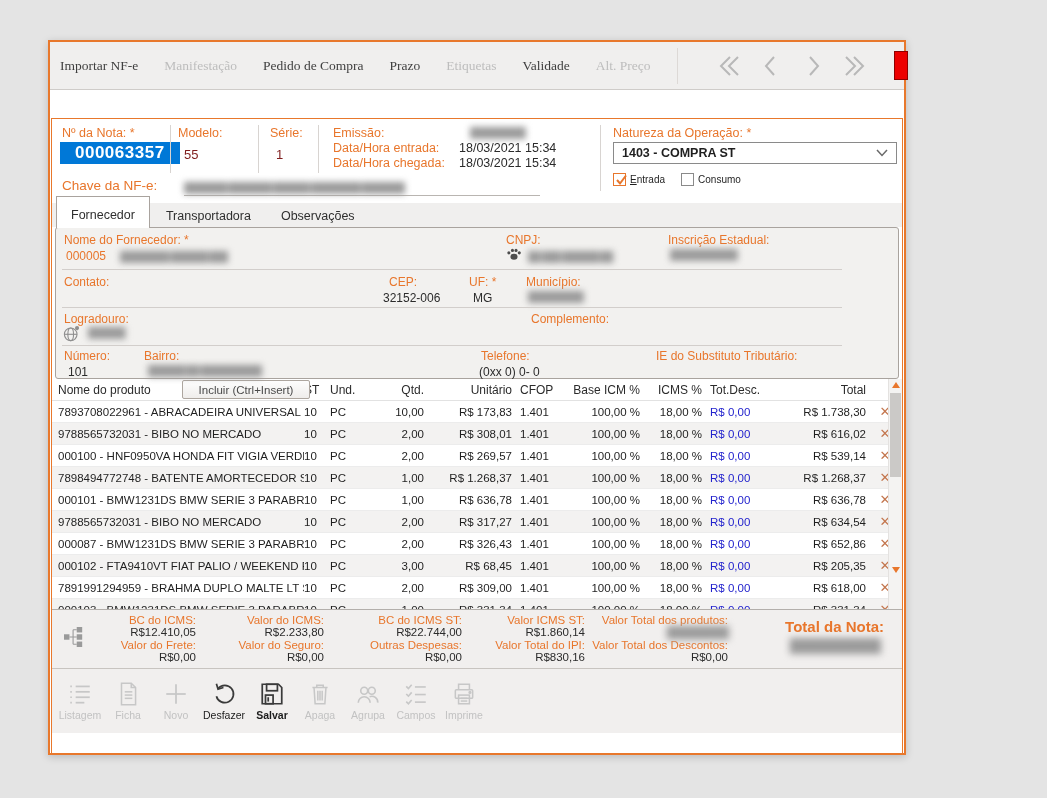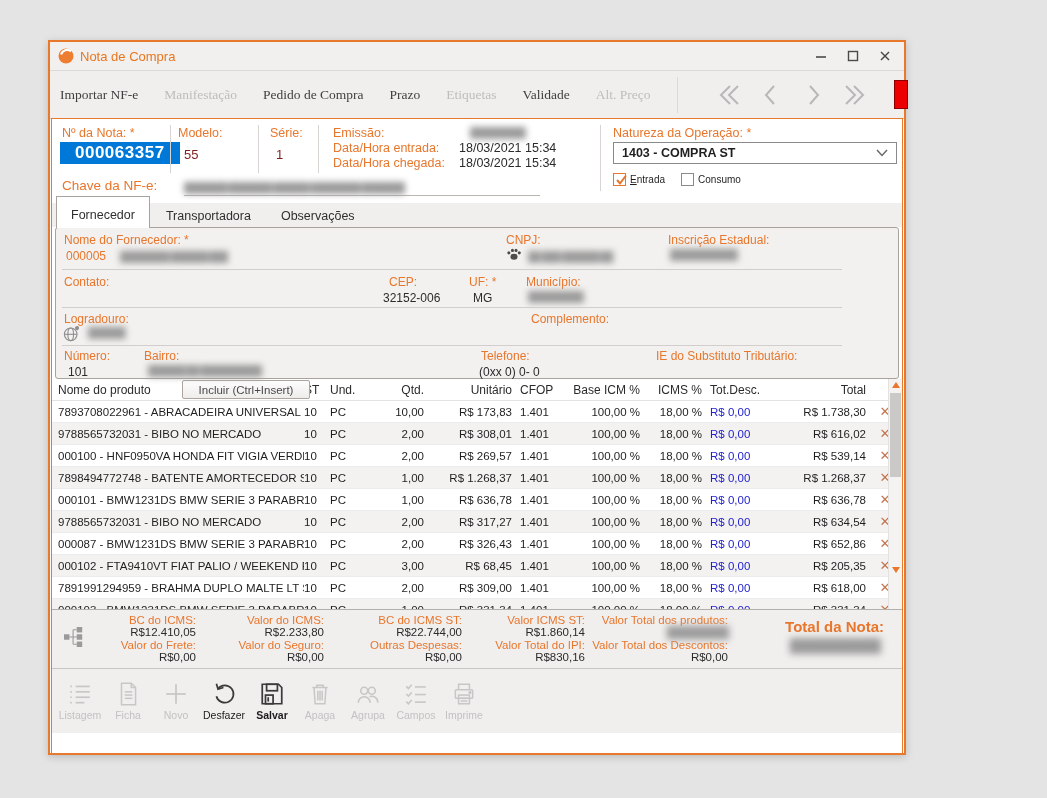--- a/index.html
+++ b/index.html
@@ -95,46 +95,20 @@
   .tb.disabled{color:#c7c7c7;}
   .tb.disabled .lbl{color:#c2c2c2;}
   .tb.save .lbl{font-weight:bold;}
   svg{display:block;}
 </style>
 </head>
 <body>
 
 <div class="window">
 
-  <div class="titlebar">
-    <span class="app-icon">
-      <svg width="16" height="16" viewBox="0 0 16 16">
-          <circle cx="8" cy="8" r="7.5" fill="#ED7D31"></circle>
-          <path d="M3.2 6.5 A6 6 0 0 1 13 3.4" stroke="#fff" stroke-width="2.2" fill="none"></path>
-        </svg>
-    </span>
-    <span class="title">Nota de Compra</span>
-    <div class="win-controls">
-      <span class="win-btn">
-          <svg width="14" height="14" viewBox="0 0 14 14">
-            <line x1="2" y1="8" x2="12" y2="8" stroke="#4a4a4a" stroke-width="1.6"></line>
-          </svg>
-        </span>
-      <span class="win-btn">
-          <svg width="14" height="14" viewBox="0 0 14 14">
-            <rect x="2.5" y="2.5" width="9" height="9" fill="none" stroke="#4a4a4a" stroke-width="1.4"></rect>
-          </svg>
-        </span>
-      <span class="win-btn">
-          <svg width="14" height="14" viewBox="0 0 14 14">
-            <path d="M3 3 L11 11 M11 3 L3 11" stroke="#4a4a4a" stroke-width="1.5"></path>
-          </svg>
-        </span>
-    </div>
-  </div>
 
   <div class="menubar">
     <span class="menu-item">Importar NF-e</span>
     <span class="menu-item disabled">Manifestação</span>
     <span class="menu-item">Pedido de Compra</span>
     <span class="menu-item">Prazo</span>
     <span class="menu-item disabled">Etiquetas</span>
     <span class="menu-item">Validade</span>
     <span class="menu-item disabled">Alt. Preço</span>
     <div class="nav-zone">

